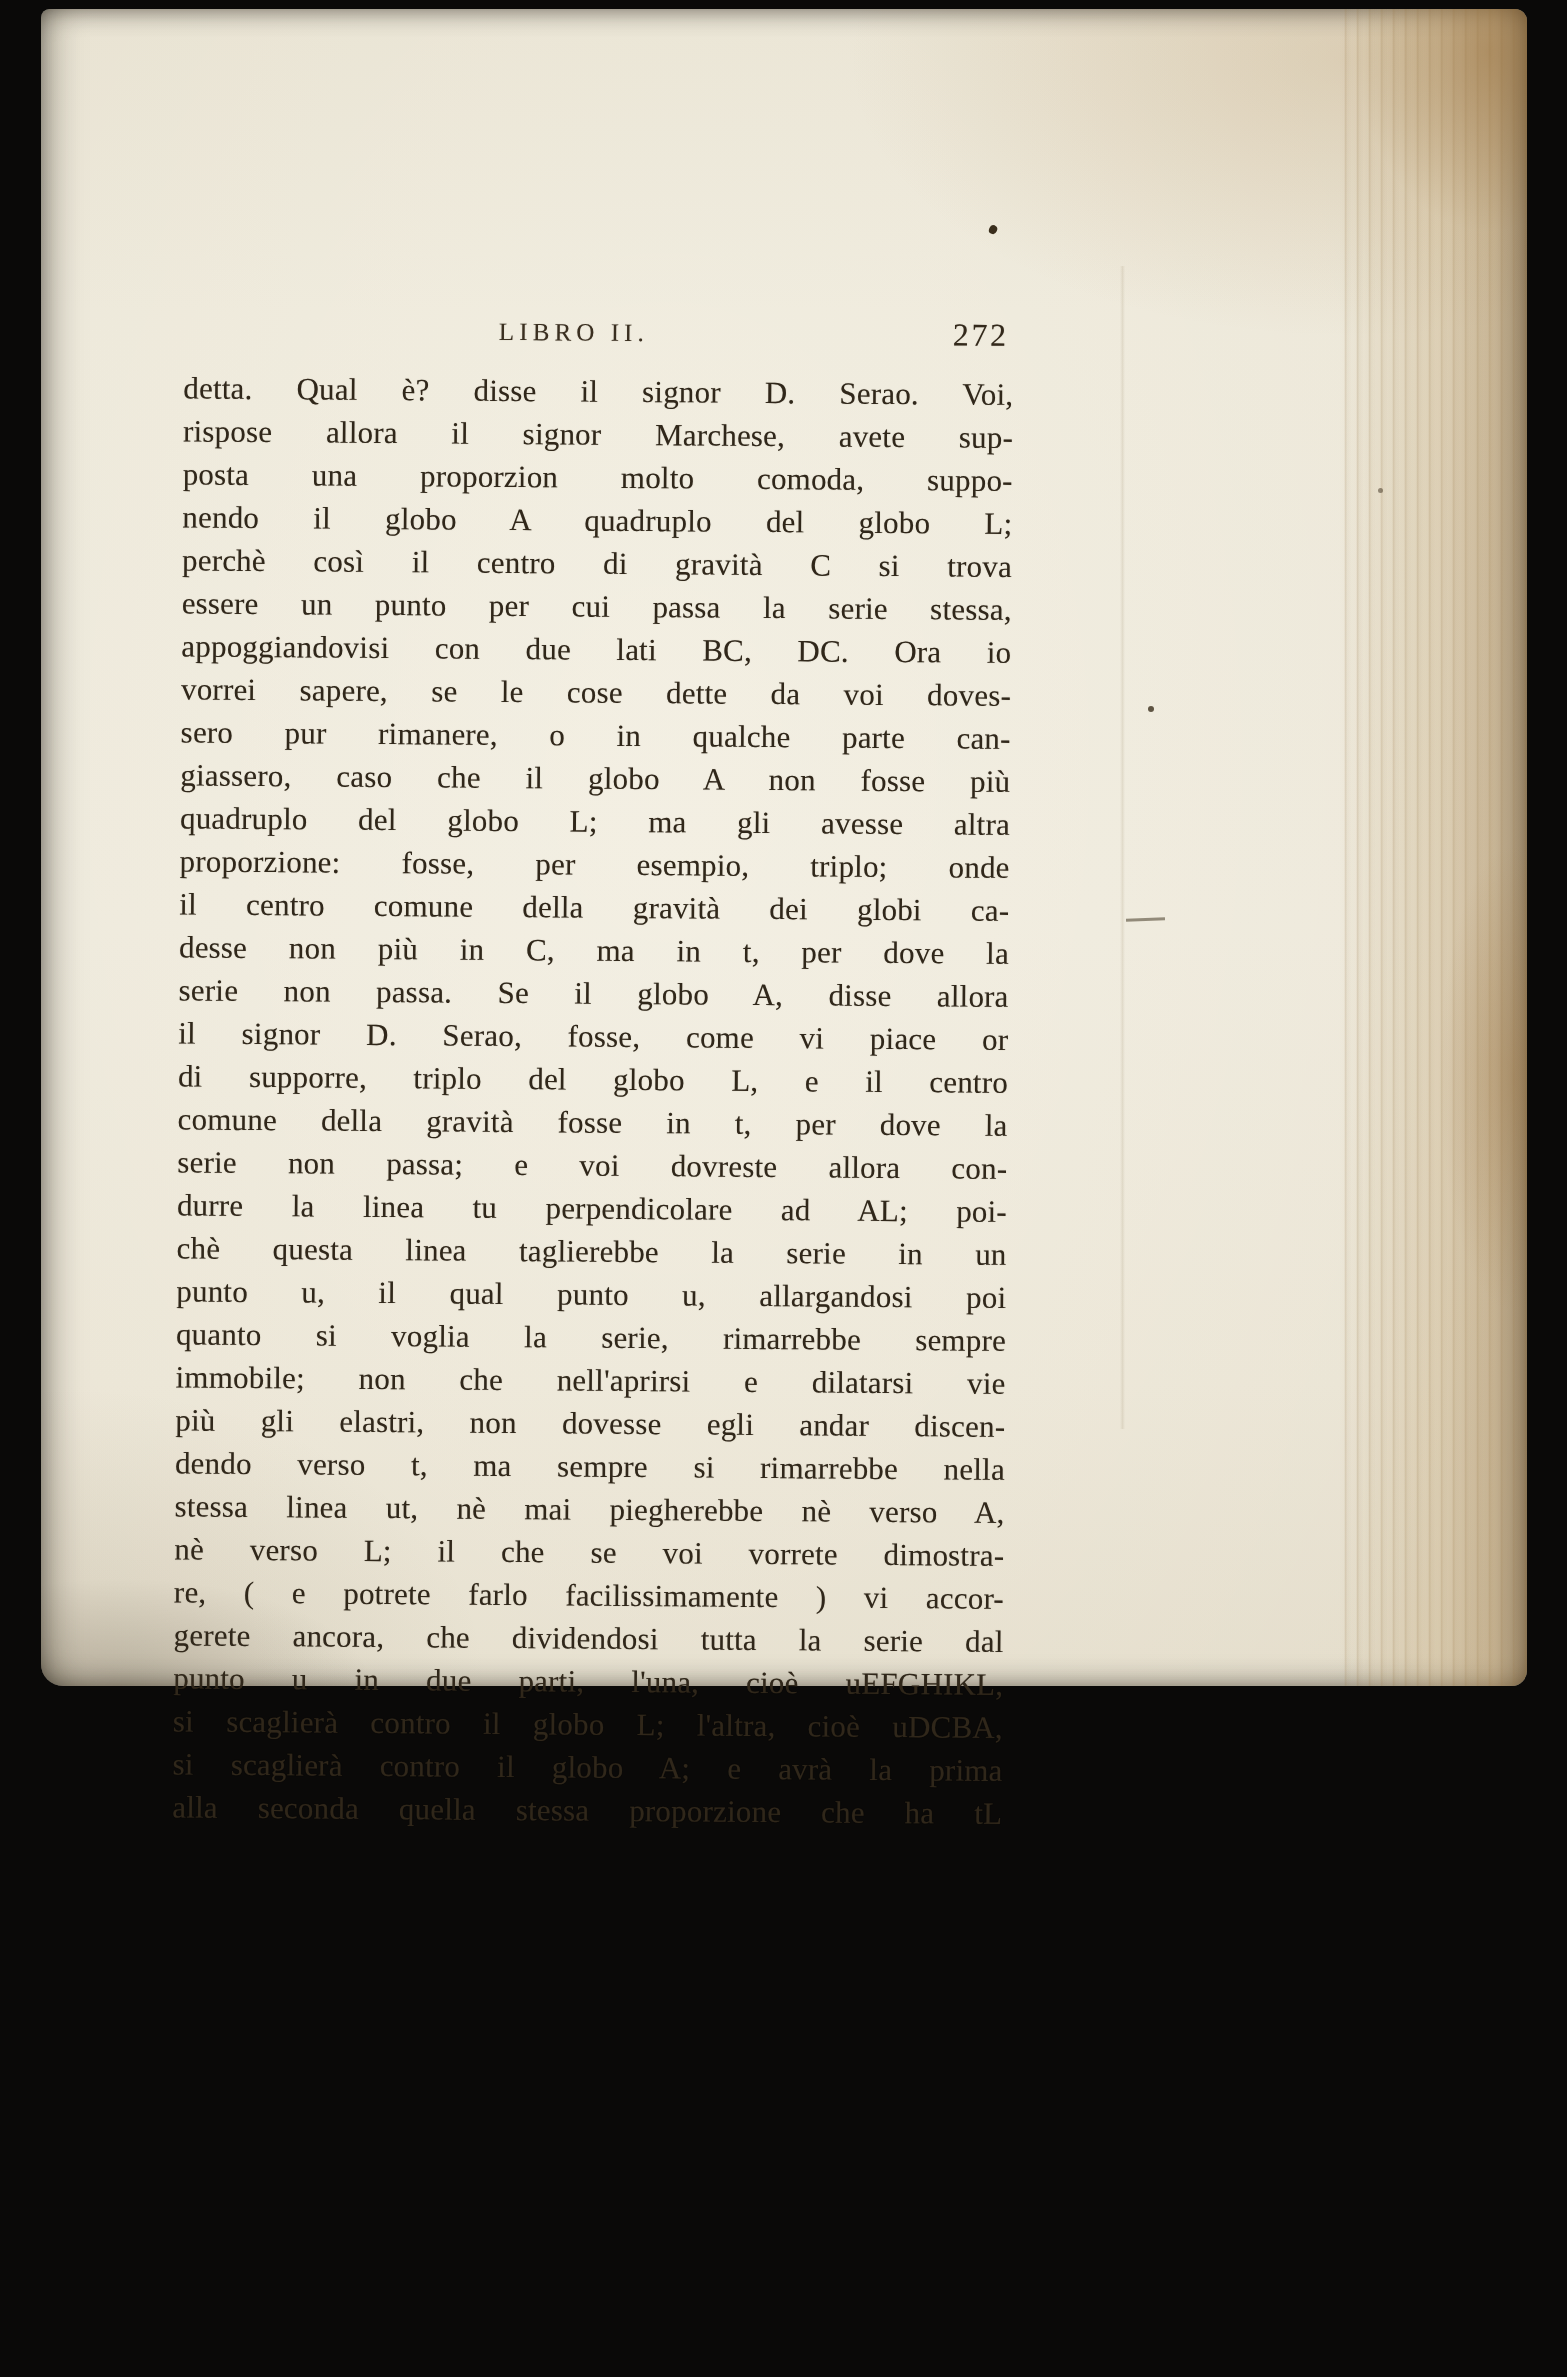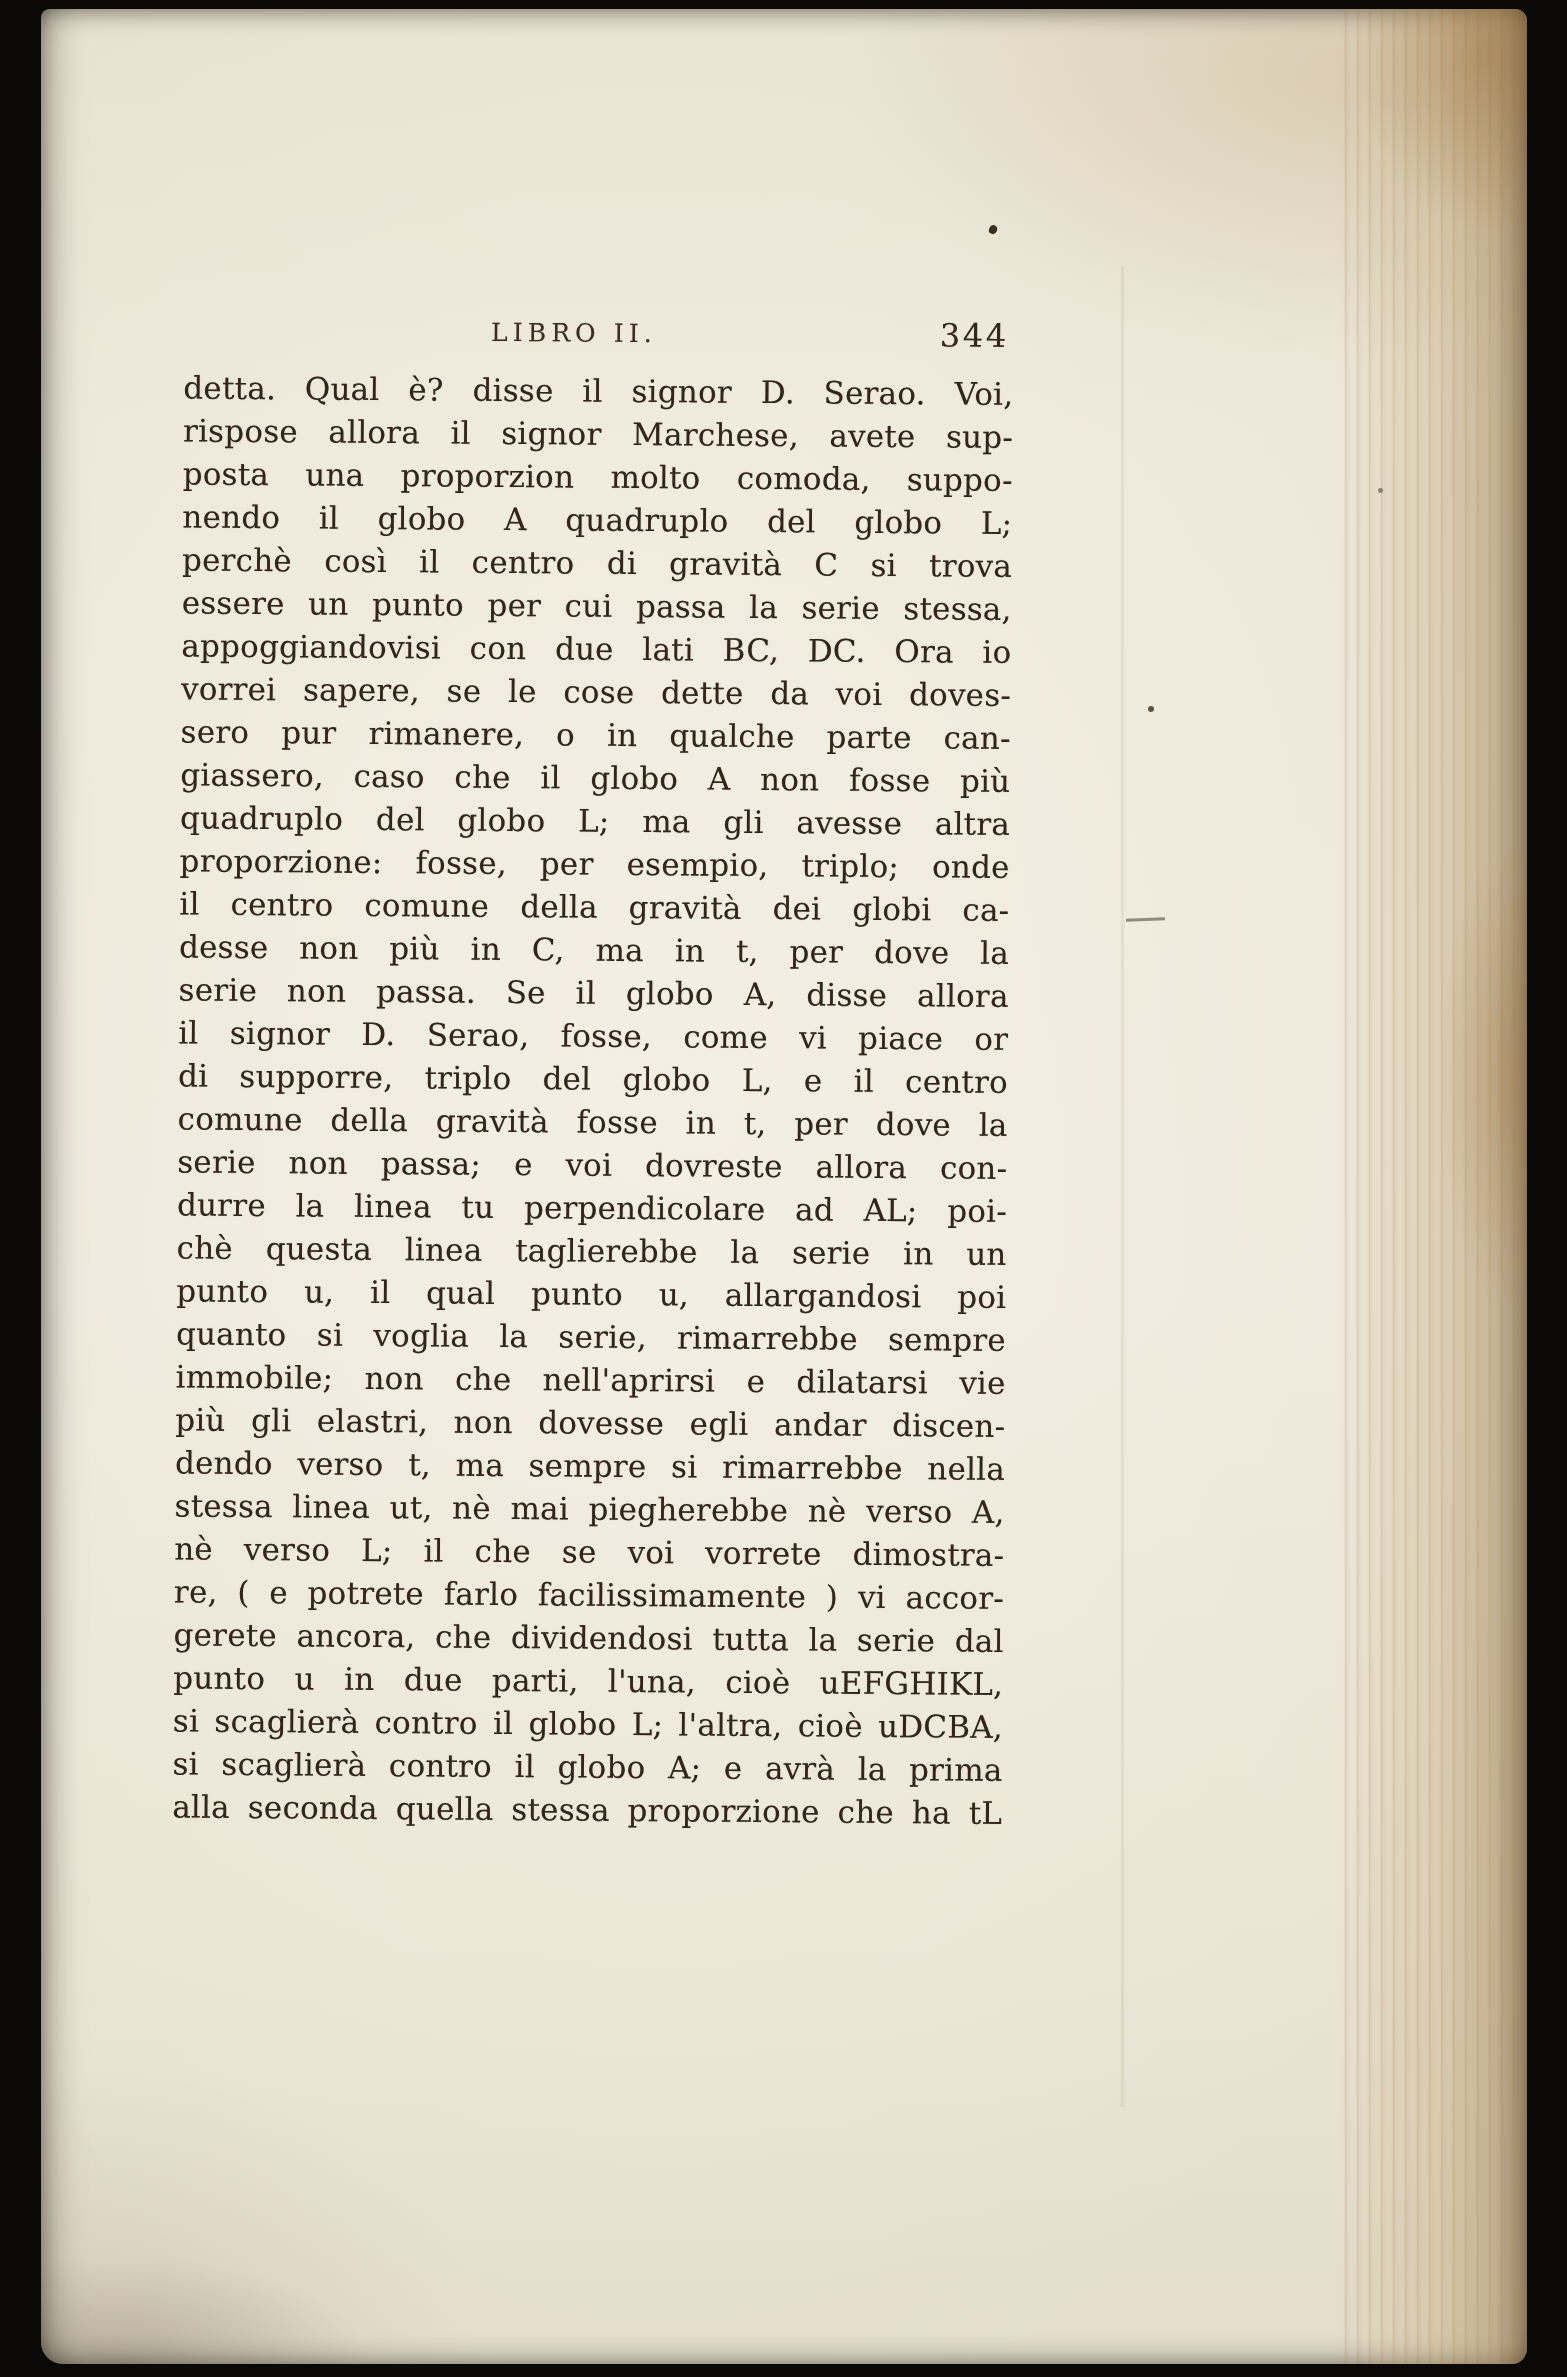--- a/index.html
+++ b/index.html
@@ -6,32 +6,33 @@
   body{
     width:1567px;height:2377px;
     background:#0a0908;
     overflow:hidden;
     position:relative;
     font-family:"DejaVu Serif","Liberation Serif",serif;
   }
   .paper{
     position:absolute;
     left:41px;top:8.6px;
-    width:1486px;height:2355px;
+    width:1486px;height:1677px;
     background:
       radial-gradient(ellipse 770px 428px at 88% 3%, rgba(165,120,60,0.20), rgba(165,120,60,0) 65%),
       radial-gradient(ellipse 1198px 1797px at 42% 45%, rgba(255,253,244,0.35), rgba(255,253,244,0) 80%),
       radial-gradient(ellipse 599px 428px at 2% 100%, rgba(90,70,40,0.12), rgba(90,70,40,0) 70%),
       linear-gradient(180deg,#e7e1d0 0%, #ece7d8 18%, #ede8da 55%, #eae4d4 82%, #e4ddcb 100%);
     border-radius:8.6px 12px 15.4px 22px;
     box-shadow:
       inset 22px 0 39px -20.5px rgba(20,14,6,0.55),
       inset 0 15.4px 26px -15.4px rgba(20,14,6,0.45),
       inset 0 -17px 29px -17px rgba(20,14,6,0.40),
       inset -8.6px 0 19px -10.3px rgba(60,40,15,0.35);
+    font-family: Liberation Serif, serif;
   }
   
   .edges{
     position:absolute;right:0;top:0;bottom:0;width:187px;
     border-radius:0 12px 15.4px 0;
     background:
       repeating-linear-gradient(90deg,
         rgba(150,118,70,0.00) 0px, rgba(150,118,70,0.00) 4.3px,
         rgba(150,118,70,0.22) 5.1px, rgba(150,118,70,0.05) 7.7px,
         rgba(150,118,70,0.00) 12px),
@@ -113,21 +114,21 @@
   <div class="curl"></div>
 
   <div class="speck speck-a"></div>
   <div class="speck speck-b"></div>
   <div class="speck speck-c"></div>
   <div class="dash-mark"></div>
 
   <div class="textblock">
     <div class="runhead">
       <span class="running-title">LIBRO II.</span>
-      <span class="page-number">344</span>
+      <span class="page-number">272</span>
     </div>
     <div class="bodytext">
         <div class="line">detta. Qual è? disse il signor D. Serao. Voi,</div>
         <div class="line">rispose allora il signor Marchese, avete sup-</div>
         <div class="line">posta una proporzion molto comoda, suppo-</div>
         <div class="line">nendo il globo A quadruplo del globo L;</div>
         <div class="line">perchè così il centro di gravità C si trova</div>
         <div class="line">essere un punto per cui passa la serie stessa,</div>
         <div class="line">appoggiandovisi con due lati BC, DC. Ora io</div>
         <div class="line">vorrei sapere, se le cose dette da voi doves-</div>

